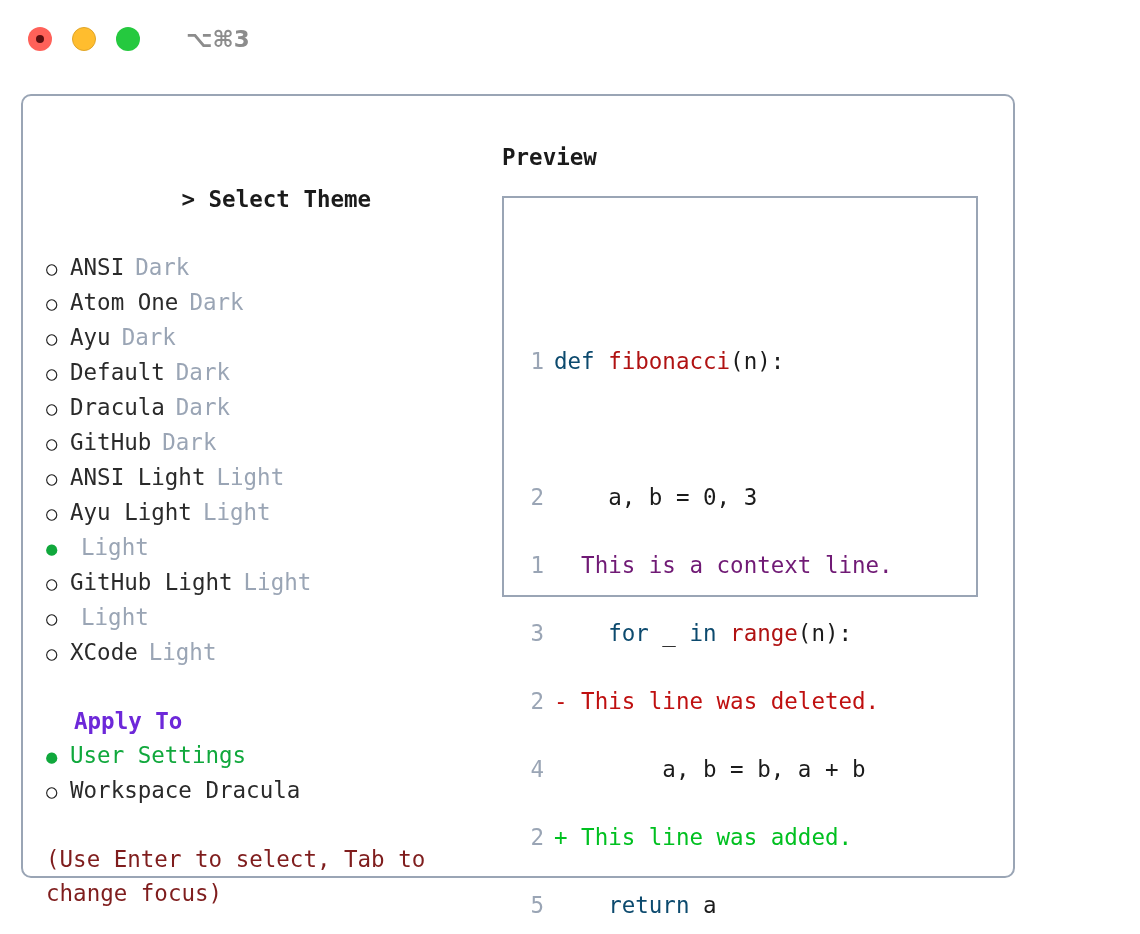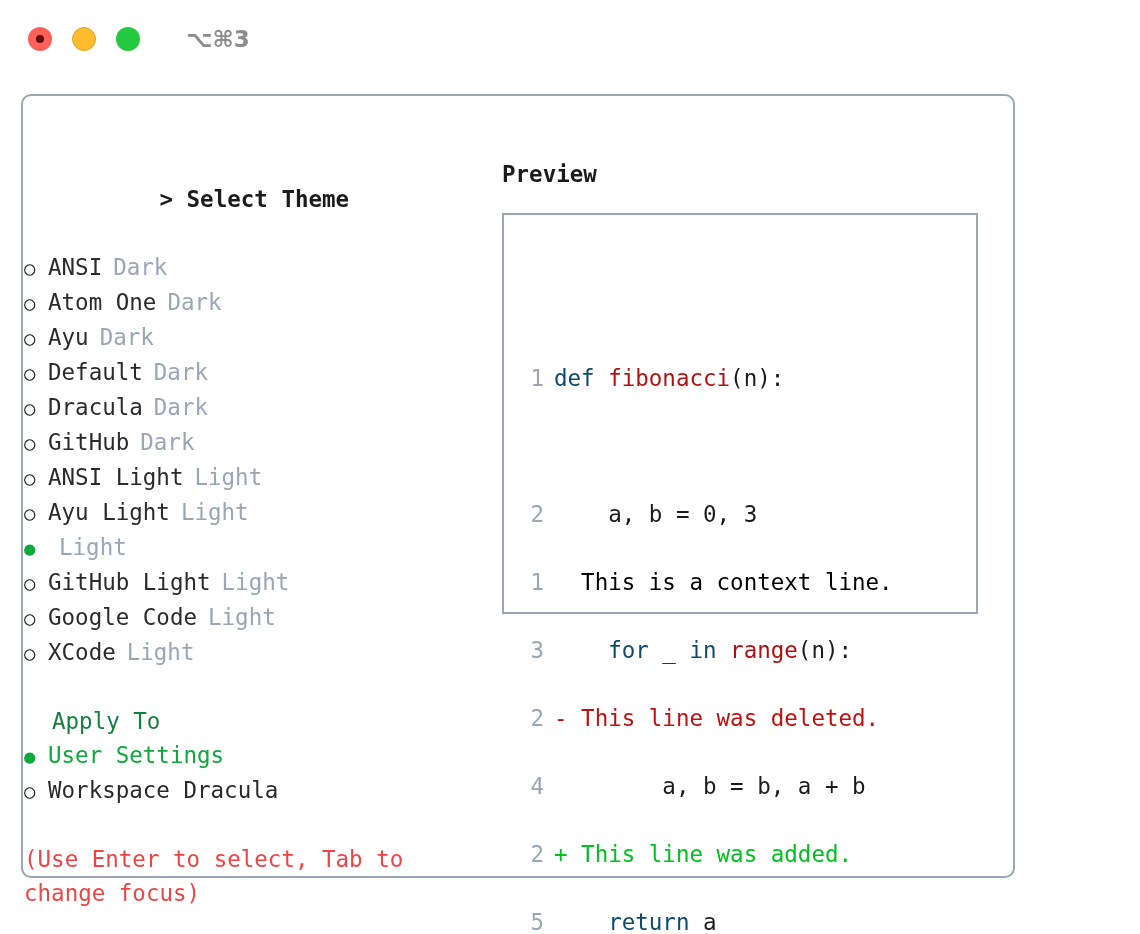--- a/index.html
+++ b/index.html
@@ -86,21 +86,21 @@
 
   .columns {
     position: absolute;
     left: 0; top: 0;
     width: 100%; height: 100%;
   }
 
   
   .left-col {
     position: absolute;
-    left: 1px;
+    left: 23px;
     top: 52px;
     width: 470px;
   }
 
   .section-header {
     font-size: 22.5px;
     font-weight: 700;
     color: #1b1b1b;
     line-height: 34px;
     white-space: pre;
@@ -124,39 +124,40 @@
   .opt-row.selected .opt-label { color: #10a83c; }
   .opt-cat {
     color: #9aa5b5;
     margin-left: 11px;
   }
 
   .spacer-row { height: 34px; }
 
   .subheader {
     font-size: 22.5px;
-    color: #15803d;
+    color: #6d28d9;
     line-height: 34px;
     padding-left: 28px;
     white-space: pre;
+    font-weight: bold;
   }
 
   .hint {
     font-size: 22.5px;
     line-height: 34px;
-    color: #ef4444;
+    color: #7f1d1d;
     width: 420px;
     white-space: pre-wrap;
   }
 
   
   .right-col {
     position: absolute;
     left: 479px;
-    top: 61px;
+    top: 44px;
     width: 500px;
   }
 
   .preview-box {
     margin-top: 22px;
     width: 476px;
     height: 401px;
     border: 2px solid #9aa5b5;
     box-sizing: border-box;
     background: #ffffff;
@@ -186,21 +187,21 @@
     width: 26px;
     flex: 0 0 26px;
     text-align: right;
     margin-right: 10px;
   }
 
   .tok-kw   { color: #0c4a6e; }
   .tok-fn   { color: #b01212; }
   .tok-plain{ color: #1b1b1b; }
 
-  .diff-ctx { color: #000000; }
+  .diff-ctx { color: #701a75; }
   .diff-del { color: #bf1010; }
   .diff-add { color: #00c020; }
 </style>
 </head>
 <body>
 
 <div class="window">
 
   <div class="titlebar">
     <div class="lights">
@@ -276,21 +277,20 @@
           </div>
 
           <div class="opt-row">
             <span class="opt-marker">○</span>
             <span class="opt-label">GitHub Light</span>
             <span class="opt-cat">Light</span>
           </div>
 
           <div class="opt-row">
             <span class="opt-marker">○</span>
-            <span class="opt-label">Google Code</span>
             <span class="opt-cat">Light</span>
           </div>
 
           <div class="opt-row">
             <span class="opt-marker">○</span>
             <span class="opt-label">XCode</span>
             <span class="opt-cat">Light</span>
           </div>
 
         </div>

